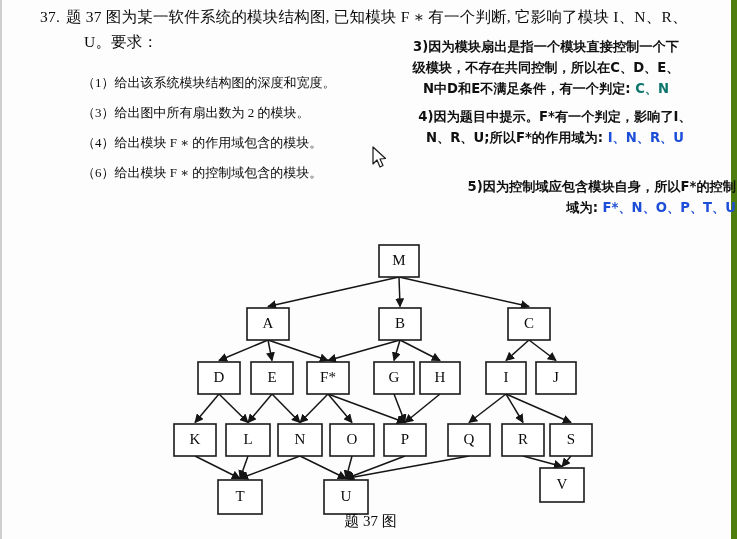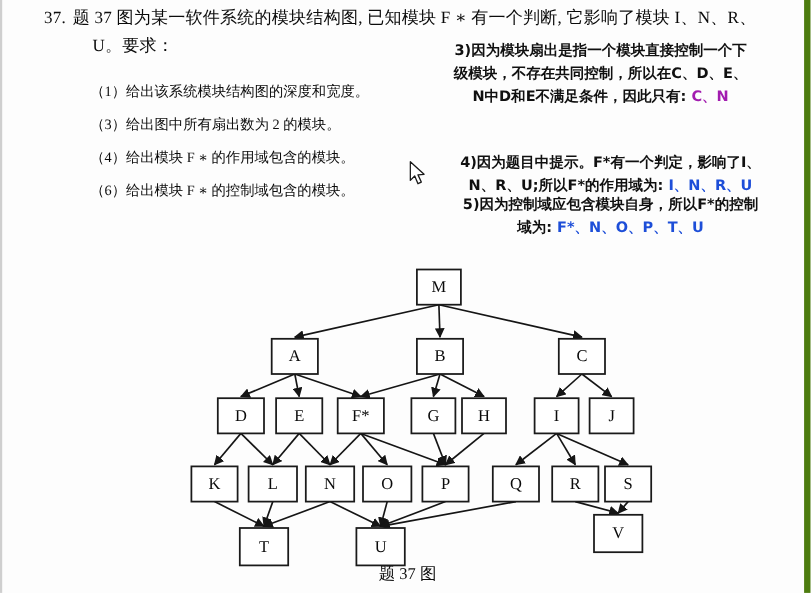--- a/index.html
+++ b/index.html
@@ -45,24 +45,24 @@
   .ann {
     position: absolute;
     font-family: "DejaVu Sans", "Liberation Sans", sans-serif;
     font-weight: bold;
     font-size: 13.2px;
     line-height: 21px;
     color: #101010;
     text-align: center;
   }
   .ann-1 { left: 363px; top: 36px; width: 362px; }
-  .ann-2 { left: 372px; top: 106px; width: 362px; margin-top: 32px; }
-  .ann-3 { left: 372px; top: 176px; width: 362px; }
+  .ann-2 { left: 372px; top: 106px; width: 362px; }
+  .ann-3 { left: 372px; top: 176px; width: 362px; text-align: right; }
   .ann .ind1 { display:block; }
-  .hl-bright { color: #a21caf; text-align: right; }
+  .hl-bright { color: #0f766e; text-align: right; }
   .hl-dark   { color: #1d4ed8; }
 
   
   .diagram { position: absolute; left: 0; top: 238px; width: 737px; height: 300px; }
   .diagram svg { display: block; }
   .nodebox {
     fill: #ffffff;
     stroke: #1a1a1a;
     stroke-width: 1.6;
   }
@@ -107,21 +107,21 @@
       <div class="q-item">（1）给出该系统模块结构图的深度和宽度。</div>
       <div class="q-item">（3）给出图中所有扇出数为 2 的模块。</div>
       <div class="q-item">（4）给出模块 F ∗ 的作用域包含的模块。</div>
       <div class="q-item">（6）给出模块 F ∗ 的控制域包含的模块。</div>
     </div>
   </div>
 
   <div class="ann ann-1">
     <span class="ind1">3)因为模块扇出是指一个模块直接控制一个下</span>
     <span class="ind1">级模块，不存在共同控制，所以在C、D、E、</span>
-    <span>N中D和E不满足条件，因此只有:</span>
+    <span>N中D和E不满足条件，有一个判定:</span>
     <span class="hl-bright">C、N</span>
   </div>
 
   <div class="ann ann-2">
     <span class="ind1">4)因为题目中提示。F*有一个判定，影响了I、</span>
     <span>N、R、U;所以F*的作用域为:</span>
     <span class="hl-dark">I、N、R、U</span>
   </div>
 
   <div class="ann ann-3">

